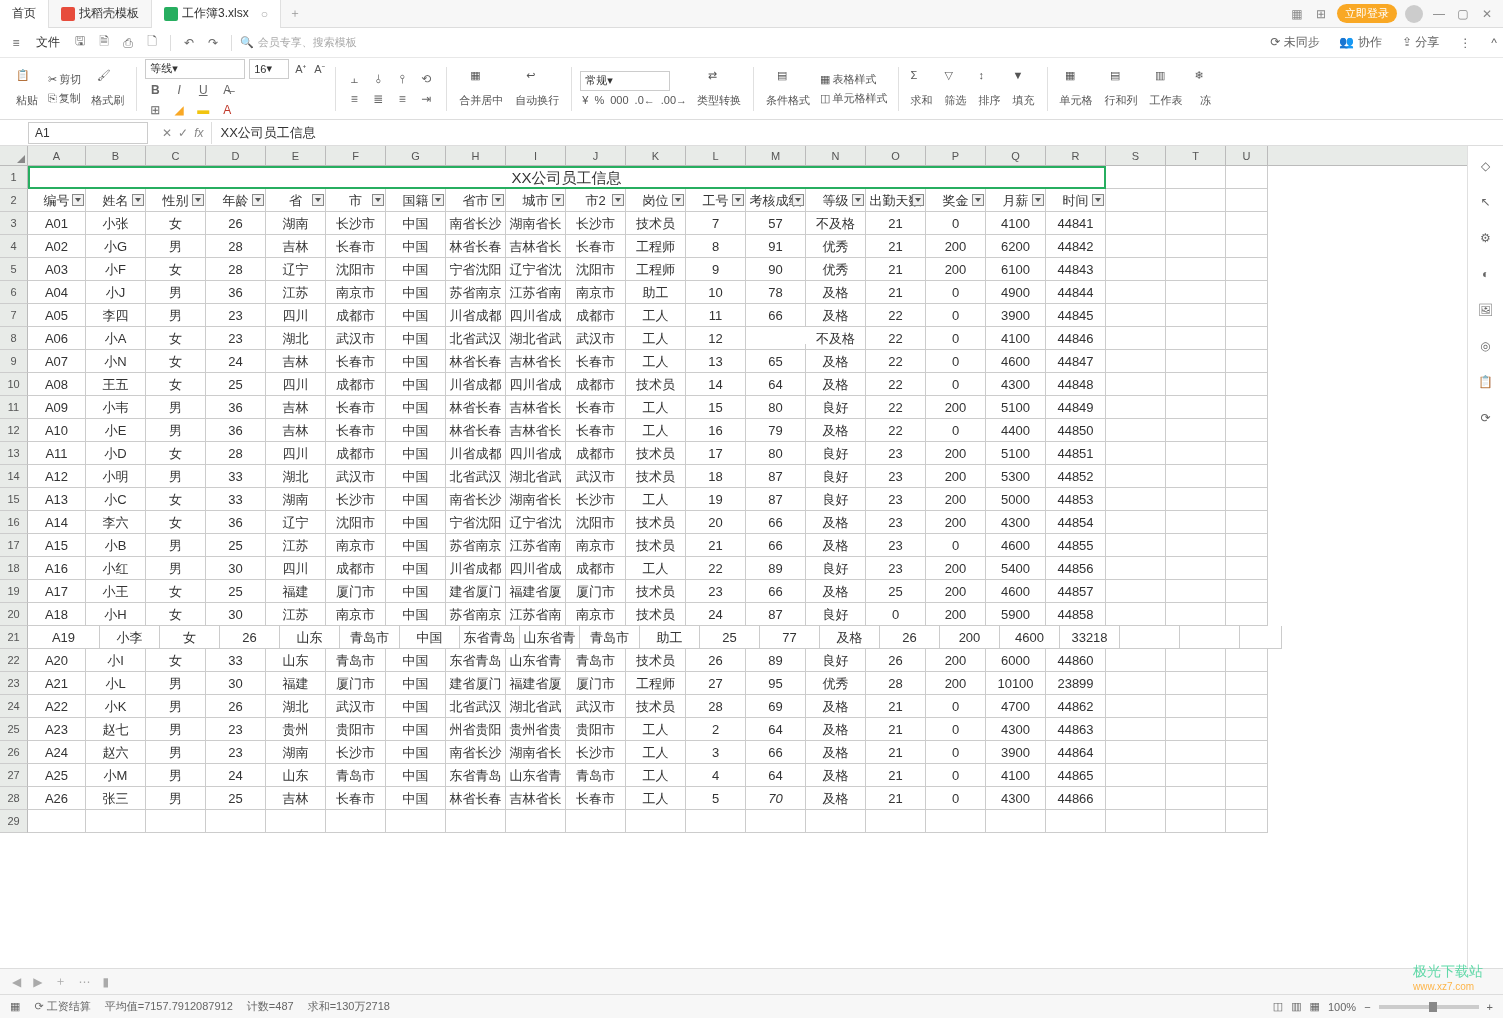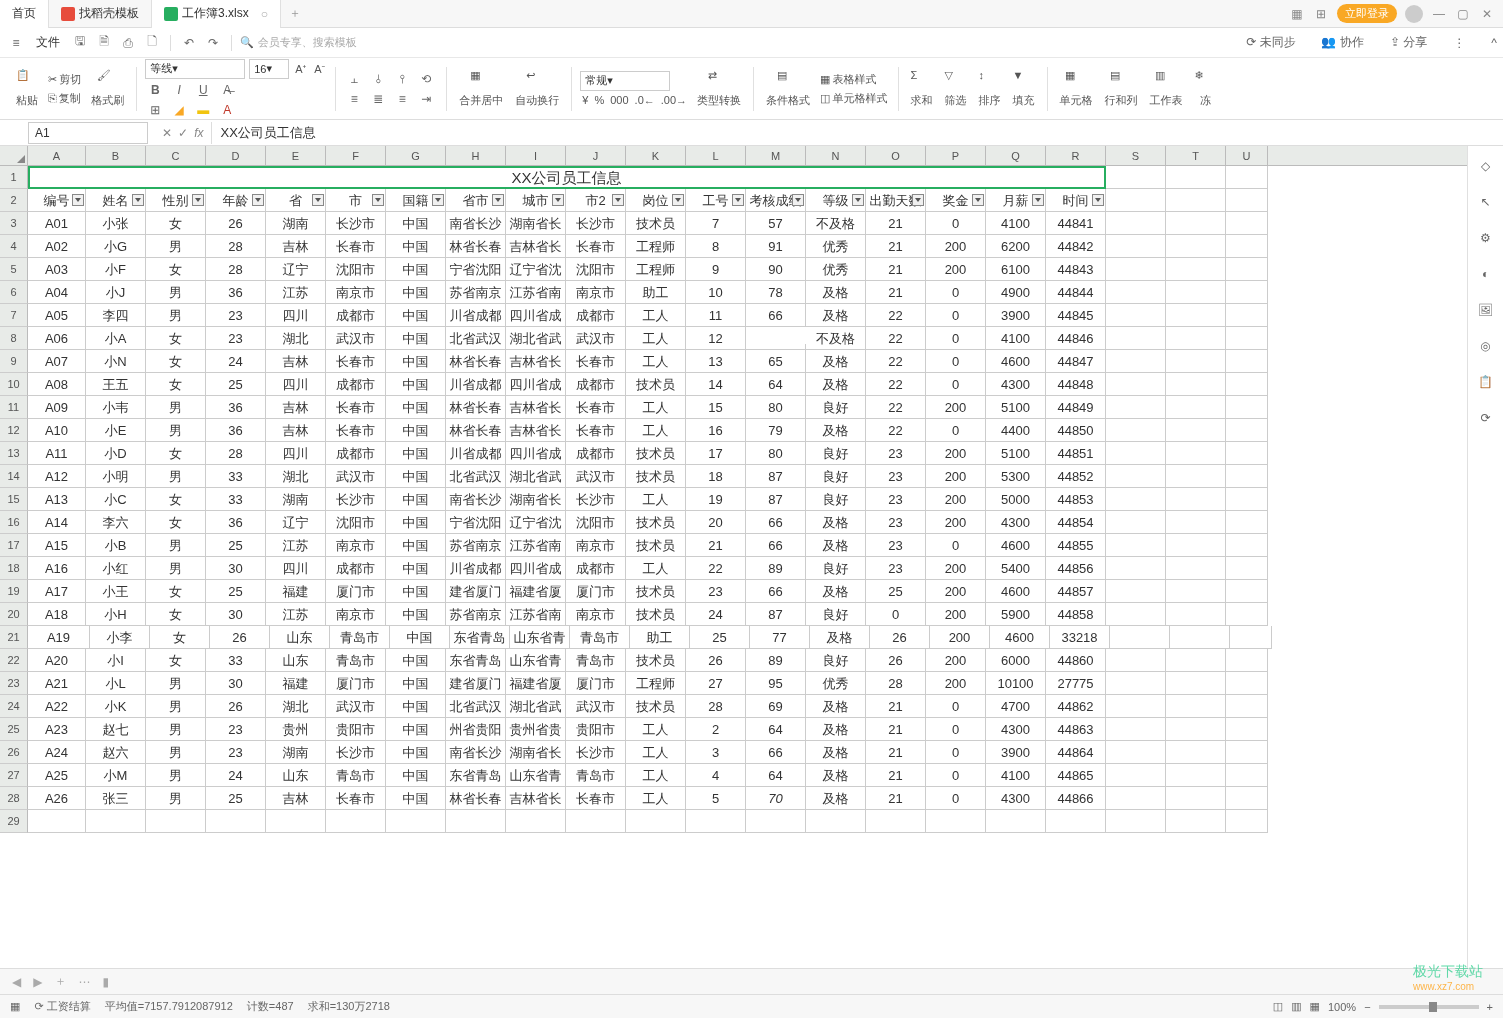--- a/index.html
+++ b/index.html
@@ -21,21 +21,21 @@
 .avatar { width: 18px; height: 18px; background: #ccc; border-radius: 50%; }
 
 
 .menubar { height: 30px; background: #fff; display: flex; align-items: center; padding: 0 6px; border-bottom: 1px solid #e8e8e8; gap: 4px; }
 .menu-icon { width: 20px; height: 20px; display: inline-flex; align-items: center; justify-content: center; color: #666; }
 .menu-file { font-size: 12px; padding: 0 6px; }
 .menu-divider { width: 1px; height: 16px; background: #ddd; margin: 0 4px; }
 .tabs-row { display: flex; gap: 14px; margin-left: 8px; }
 .ribbon-tab { padding: 4px 2px; font-size: 12px; color: #555; }
 .ribbon-tab.active { background: #27ae60; color: #fff; padding: 3px 8px; border-radius: 3px; }
-.menubar-right { margin-left: auto; display: flex; align-items: center; gap: 26px; color: #666; }
+.menubar-right { margin-left: auto; display: flex; align-items: center; gap: 20px; color: #666; }
 .search-box { display: flex; align-items: center; gap: 4px; color: #aaa; font-size: 11px; }
 .search-icon { color: #888; }
 
 
 .ribbon { height: 62px; background: #fff; border-bottom: 1px solid #ddd; display: flex; align-items: center; padding: 2px 8px; gap: 2px; }
 .ribbon-group { display: flex; align-items: center; gap: 4px; padding: 0 4px; }
 .ribbon-divider { width: 1px; height: 44px; background: #e0e0e0; margin: 0 2px; }
 .big-btn { display: flex; flex-direction: column; align-items: center; gap: 2px; padding: 2px 4px; font-size: 11px; color: #555; }
 .big-btn .icon { width: 22px; height: 22px; }
 .small-col { display: flex; flex-direction: column; gap: 2px; }
@@ -774,21 +774,21 @@
           <div class="cell-td" style="width: 60px;">0</div>
           <div class="cell-td" style="width: 60px;">200</div>
           <div class="cell-td" style="width: 60px;">5900</div>
           <div class="cell-td" style="width: 60px;">44858</div>
           <div class="cell-td" style="width: 60px;"></div>
           <div class="cell-td" style="width: 60px;"></div>
           <div class="cell-td" style="width: 42px;"></div>
         </div>
         <div class="row">
           <div class="row-header">21</div>
-          <div class="cell-td" style="width: 62px;">A19</div>
+          <div class="cell-td" style="width: 72px;">A19</div>
           <div class="cell-td" style="width: 60px;">小李</div>
           <div class="cell-td" style="width: 60px;">女</div>
           <div class="cell-td" style="width: 60px;">26</div>
           <div class="cell-td" style="width: 60px;">山东</div>
           <div class="cell-td" style="width: 60px;">青岛市</div>
           <div class="cell-td" style="width: 60px;">中国</div>
           <div class="cell-td" style="width: 60px;">东省青岛</div>
           <div class="cell-td" style="width: 60px;">山东省青</div>
           <div class="cell-td" style="width: 60px;">青岛市</div>
           <div class="cell-td" style="width: 60px;">助工</div>
@@ -839,21 +839,21 @@
           <div class="cell-td" style="width: 60px;">建省厦门</div>
           <div class="cell-td" style="width: 60px;">福建省厦</div>
           <div class="cell-td" style="width: 60px;">厦门市</div>
           <div class="cell-td" style="width: 60px;">工程师</div>
           <div class="cell-td" style="width: 60px;">27</div>
           <div class="cell-td" style="width: 60px;">95</div>
           <div class="cell-td" style="width: 60px;">优秀</div>
           <div class="cell-td" style="width: 60px;">28</div>
           <div class="cell-td" style="width: 60px;">200</div>
           <div class="cell-td" style="width: 60px;">10100</div>
-          <div class="cell-td" style="width: 60px;">27775</div>
+          <div class="cell-td" style="width: 60px;">23899</div>
           <div class="cell-td" style="width: 60px;"></div>
           <div class="cell-td" style="width: 60px;"></div>
           <div class="cell-td" style="width: 42px;"></div>
         </div>
         <div class="row">
           <div class="row-header">24</div>
           <div class="cell-td" style="width: 58px;">A22</div>
           <div class="cell-td" style="width: 60px;">小K</div>
           <div class="cell-td" style="width: 60px;">男</div>
           <div class="cell-td" style="width: 60px;">26</div>

